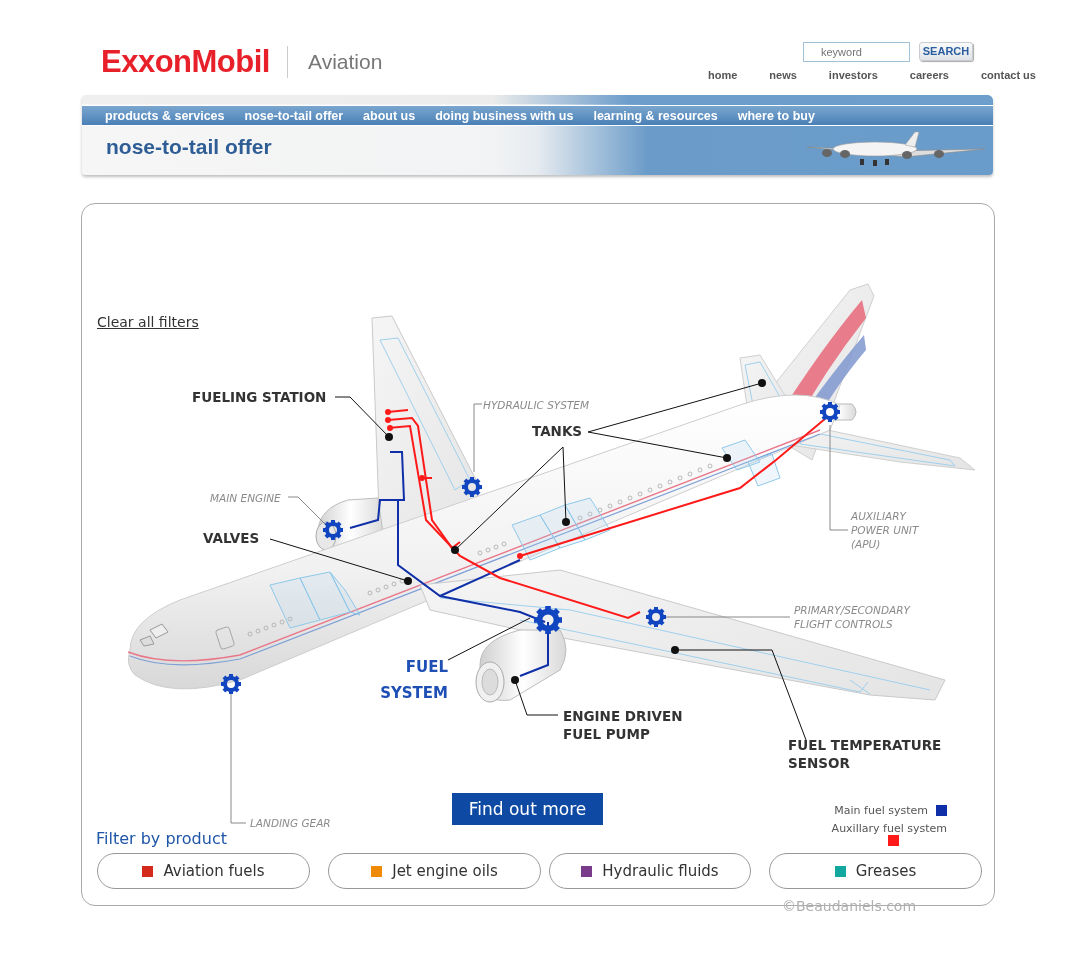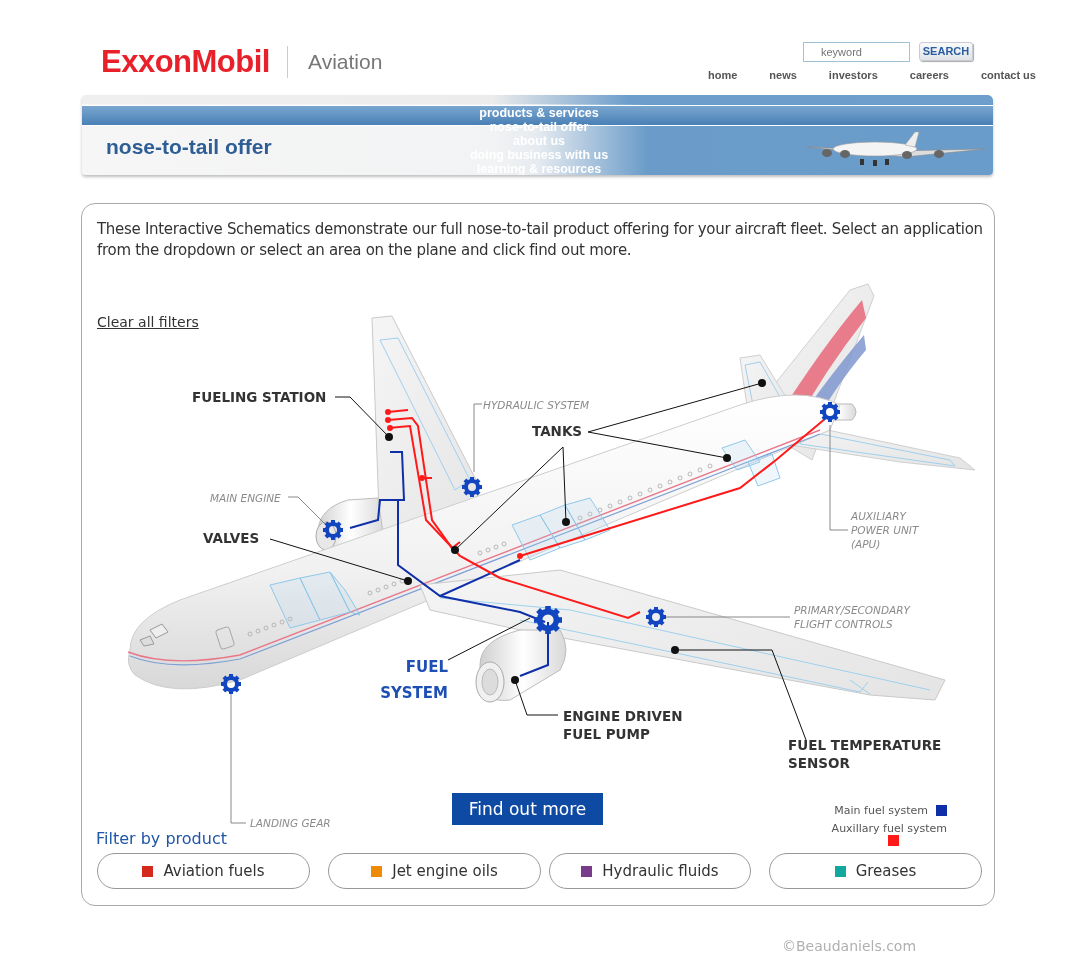--- a/index.html
+++ b/index.html
@@ -11,21 +11,21 @@
   .logo-divider { position: absolute; left: 287px; top: 46px; width: 1px; height: 32px; background: #ccc; }
   .logo-sub { position: absolute; left: 308px; top: 50px; font-family: "Liberation Sans", sans-serif; font-size: 21px; color: #777; }
   .search-input { position: absolute; left: 803px; top: 42px; width: 107px; height: 20px; border: 1px solid #9fc2d6; font-size: 11px; padding: 2px 17px; color: #888; font-family: "Liberation Sans", sans-serif; background: #fff; }
   .search-btn { position: absolute; left: 919px; top: 42px; width: 54px; height: 19px; border-radius: 3px; background: linear-gradient(#fafafa, #dfe3e8); border: 1px solid #c8ccd2; font-family: "Liberation Sans", sans-serif; font-weight: bold; font-size: 11px; color: #2a5ea0; text-align: center; line-height: 17px; box-shadow: 1px 1px 1px #aaa; }
   .util-nav { position: absolute; top: 69px; left: 708px; display: flex; gap: 16px; font-family: "Liberation Sans", sans-serif; font-size: 11px; font-weight: bold; color: #555; }
   .util-nav span { margin-right: 16px; }
 
   
   .banner { position: absolute; left: 82px; top: 95px; width: 911px; height: 80px; border-radius: 4px 6px 4px 4px; overflow: hidden; box-shadow: 0 2px 3px rgba(0,0,0,0.25); background: linear-gradient(90deg, #f6f6f6 0%, #f2f3f4 45%, #e6ebf0 50%, #6b9cc9 62%, #6a9ccb 100%); }
   .banner-top { position: absolute; left: 0; top: 0; width: 100%; height: 9px; background: linear-gradient(90deg, #efefef 0%, #ececec 45%, #6d9dcb 60%, #6e9ecc 100%); }
-  .nav-bar { position: absolute; left: 0; top: 10px; width: 100%; height: 21px; background: linear-gradient(#7aa6cf, #4a80b6); display: flex; align-items: center; padding-left: 23px; border-top: 1px solid #fff; border-bottom: 1px solid #fff; flex-direction: column; }
+  .nav-bar { position: absolute; left: 0; top: 10px; width: 100%; height: 21px; background: linear-gradient(#7aa6cf, #4a80b6); display: flex; align-items: center; padding-left: 23px; border-top: 1px solid #fff; border-bottom: 1px solid #fff; }
   .nav-bar span { color: #fff; font-family: "Liberation Sans", sans-serif; font-weight: bold; font-size: 12.5px; margin-right: 20px; white-space: nowrap; }
   .banner-title { position: absolute; left: 24px; top: 40px; font-family: "Liberation Sans", sans-serif; font-weight: bold; font-size: 21px; color: #2f5d95; }
   .banner-plane { position: absolute; left: 723px; top: 36px; width: 185px; height: 42px; }
 
   
   .panel { position: absolute; left: 81px; top: 203px; width: 914px; height: 703px; border: 1px solid #aaa; border-radius: 14px; background: #fff; }
   .intro { position: absolute; left: 15px; top: 15px; width: 890px; font-size: 15px; line-height: 21px; color: #333; font-family: "DejaVu Sans", sans-serif; letter-spacing: -0.3px; }
   .select { position: absolute; left: 15px; top: 66px; width: 301px; height: 31px; border: 1px solid #333; font-size: 13.5px; padding: 6px 7px; color: #333; }
   .select .chev { position: absolute; right: 10px; top: 6px; color: #aaa; font-size: 11px; }
   .clear-link { position: absolute; left: 15px; top: 110px; font-size: 14px; color: #333; text-decoration: underline; }
@@ -39,21 +39,21 @@
   .lbl-fuel { font-size: 15px; font-weight: bold; color: #1e4fb4; line-height: 26px; text-align: right; }
 
   .find-btn { position: absolute; left: 452px; top: 793px; width: 151px; height: 32px; background: #0e4aa3; color: #fff; font-size: 17px; text-align: center; line-height: 32px; }
   .legend-row { position: absolute; font-size: 11px; color: #555; display: flex; align-items: center; }
   .legend-row .sw { width: 11px; height: 11px; margin-left: 8px; display: inline-block; }
 
   .filter-title { position: absolute; left: 96px; top: 829px; font-size: 16px; color: #1f56a8; }
   .filter-btn { position: absolute; top: 853px; width: 213px; height: 36px; border: 1px solid #999; border-radius: 18px; background: #fff; display: flex; align-items: center; justify-content: center; font-size: 15px; color: #333; }
   .filter-btn .sw { width: 11px; height: 11px; margin-right: 10px; display: inline-block; }
 
-  .copyright { position: absolute; left: 782px; top: 898px; font-size: 14px; color: #b0b0b0; margin-top: 40px; }
+  .copyright { position: absolute; left: 782px; top: 898px; font-size: 14px; color: #b0b0b0; }
 </style>
 </head>
 <body>
 
 <div class="logo">ExxonMobil</div>
 <div class="logo-divider"></div>
 <div class="logo-sub">Aviation</div>
 <input class="search-input" placeholder="keyword" style="">
 <div class="search-btn">SEARCH</div>
 <div class="util-nav">
@@ -83,21 +83,20 @@
     <ellipse cx="40" cy="23" rx="5" ry="4" fill="#666"></ellipse>
     <ellipse cx="102" cy="24" rx="5" ry="4" fill="#666"></ellipse>
     <ellipse cx="134" cy="23" rx="5" ry="4" fill="#666"></ellipse>
     <rect x="55" y="28" width="4" height="6" fill="#333"></rect>
     <rect x="68" y="29" width="4" height="6" fill="#333"></rect>
     <rect x="80" y="28" width="4" height="6" fill="#333"></rect>
   </svg>
 </div>
 
 <div class="panel">
-  <p class="intro">These Interactive Schematics demonstrate our full nose-to-tail product offering for your aircraft fleet. Select an application from the dropdown or select an area on the plane and click find out more.</p>
   <div class="clear-link">Clear all filters</div>
 </div>
 
 <svg class="diagram" viewBox="0 0 1081 956">
   <defs>
     <linearGradient id="body" x1="0" y1="0" x2="0" y2="1">
       <stop offset="0" stop-color="#ffffff"></stop>
       <stop offset="0.6" stop-color="#f1f1f1"></stop>
       <stop offset="1" stop-color="#d8d8d8"></stop>
     </linearGradient>

